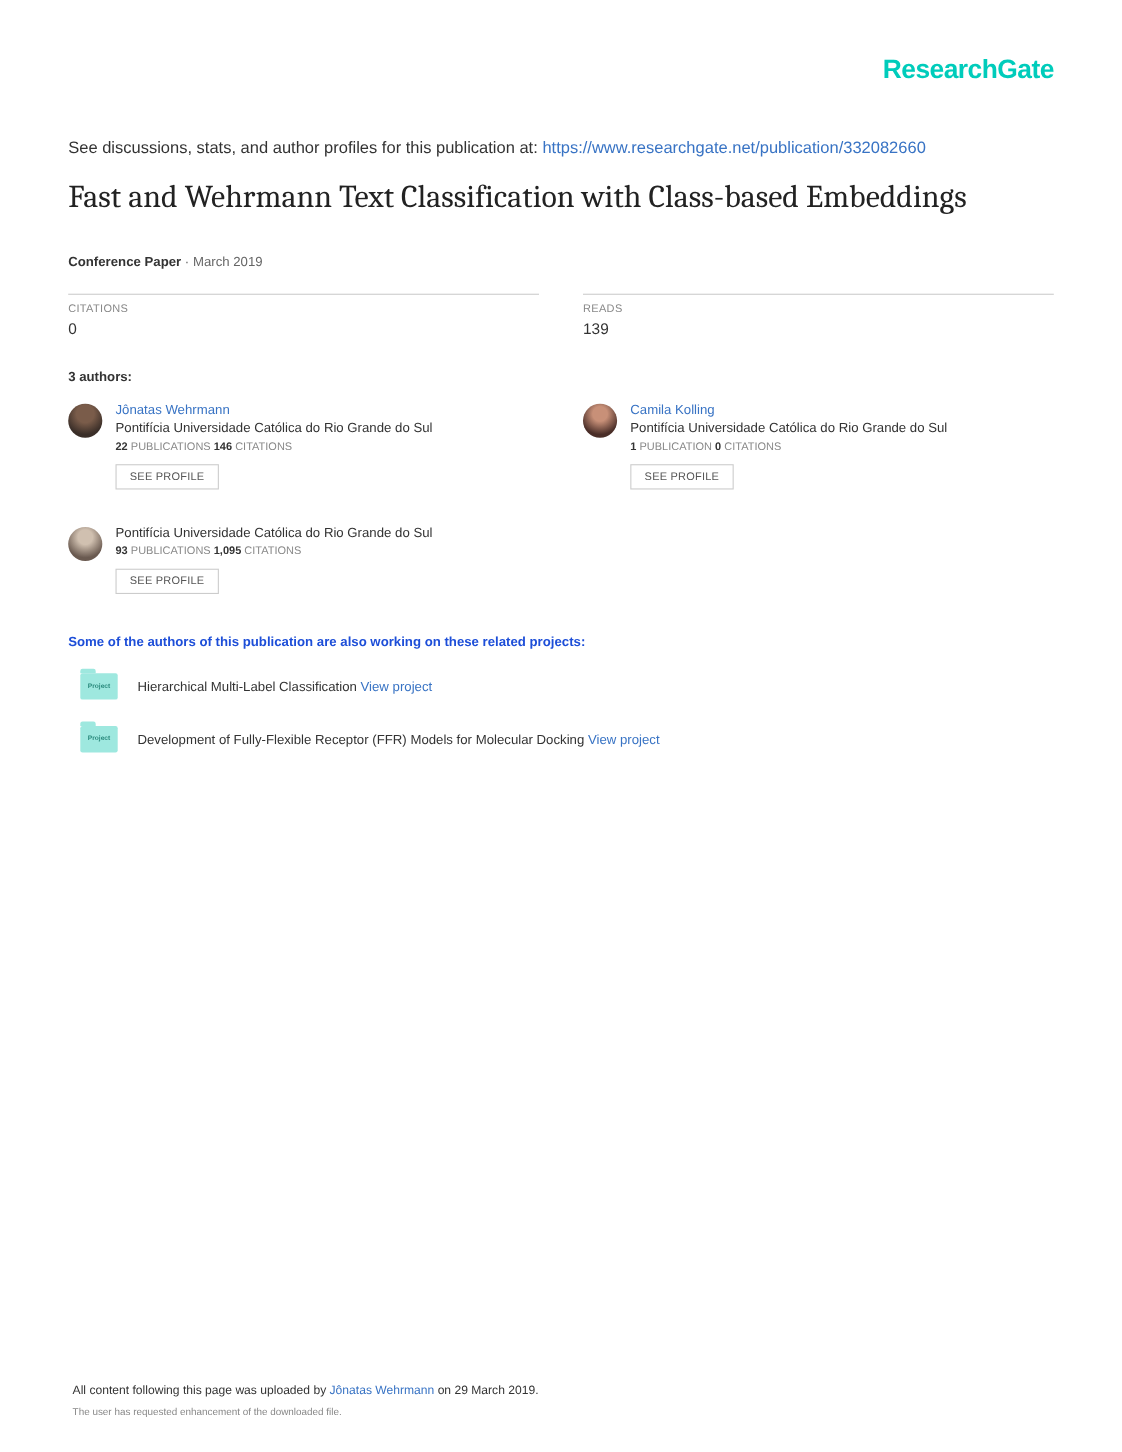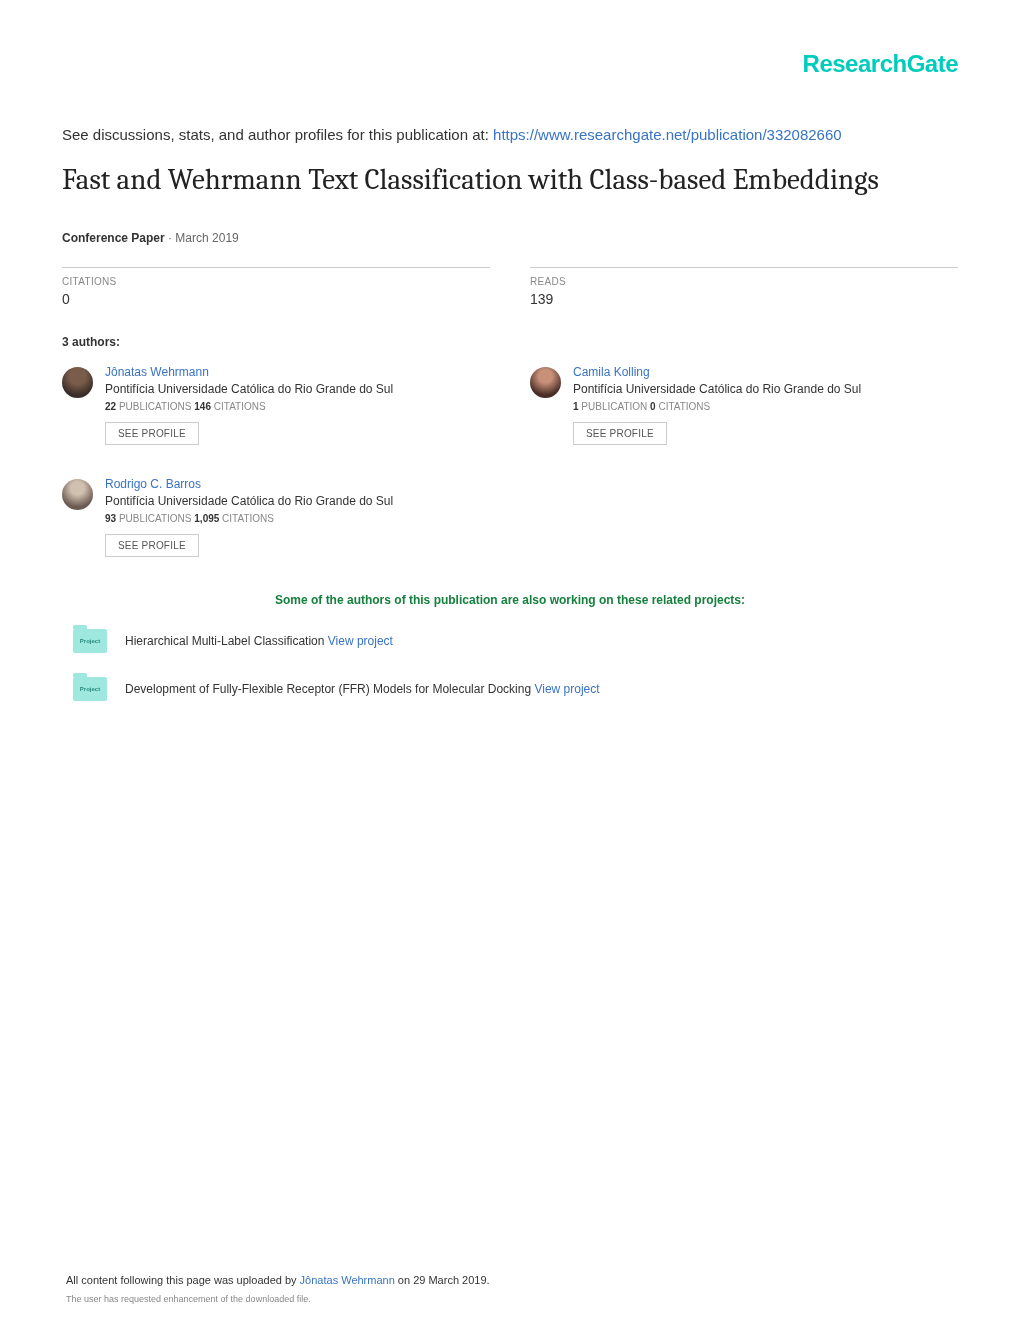--- a/index.html
+++ b/index.html
@@ -115,23 +115,22 @@
     padding: 5px 12px;
     font-size: 10px;
     color: #555;
     background: #fff;
     cursor: pointer;
     letter-spacing: 0.2px;
   }
   .related-header {
     font-size: 12px;
     font-weight: 700;
-    color: #15803d;
+    color: #1d4ed8;
     margin-bottom: 22px;
-    text-align: center;
   }
   .project-row {
     display: flex;
     align-items: center;
     gap: 18px;
     margin-bottom: 24px;
     padding-left: 11px;
   }
   .project-icon {
     width: 34px;
@@ -158,21 +157,21 @@
     color: #2a8a7d;
     font-weight: 600;
   }
   .project-text {
     font-size: 12px;
     color: #333;
   }
   .project-text a { color: #3873c4; text-decoration: none; }
   .footer {
     position: absolute;
-    bottom: 16px;
+    bottom: 32px;
     left: 66px;
     right: 66px;
   }
   .footer-line1 {
     font-size: 11px;
     color: #333;
     margin-bottom: 8px;
   }
   .footer-line1 a { color: #3873c4; text-decoration: none; }
   .footer-line2 {
@@ -230,21 +229,20 @@
         <div class="author-stats">
           <b>1</b><span> PUBLICATION   </span><b>0</b><span> CITATIONS</span>
         </div>
         <button class="see-profile">SEE PROFILE</button>
       </div>
     </div>
 
     <div class="author">
       <div class="avatar a3"></div>
       <div class="author-info">
-        <div class="author-name">Rodrigo C. Barros</div>
         <div class="author-affil">Pontifícia Universidade Católica do Rio Grande do Sul</div>
         <div class="author-stats">
           <b>93</b><span> PUBLICATIONS   </span><b>1,095</b><span> CITATIONS</span>
         </div>
         <button class="see-profile">SEE PROFILE</button>
       </div>
     </div>
   </div>
 
   <div class="related-header">Some of the authors of this publication are also working on these related projects:</div>

